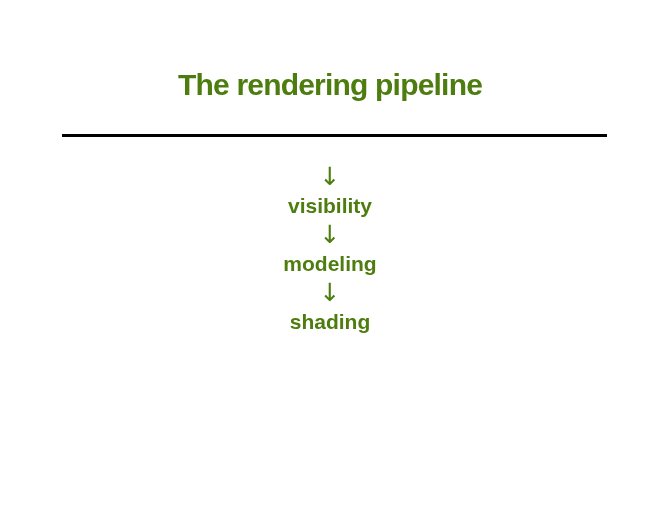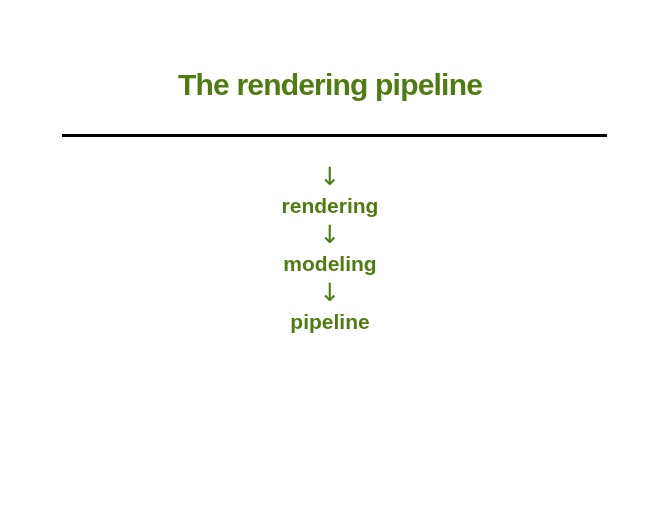--- a/index.html
+++ b/index.html
@@ -62,20 +62,20 @@
 <body>
 
 <div class="slide">
 
   <div class="title">The rendering pipeline</div>
 
   <div class="divider"></div>
 
   <div class="pipeline">
     <div class="arrow">↓</div>
-    <div class="stage">rendering</div>
+    <div class="stage">visibility</div>
     <div class="arrow">↓</div>
     <div class="stage">modeling</div>
     <div class="arrow">↓</div>
-    <div class="stage">pipeline</div>
+    <div class="stage">shading</div>
   </div>
 
 </div>
 
 </body></html>

